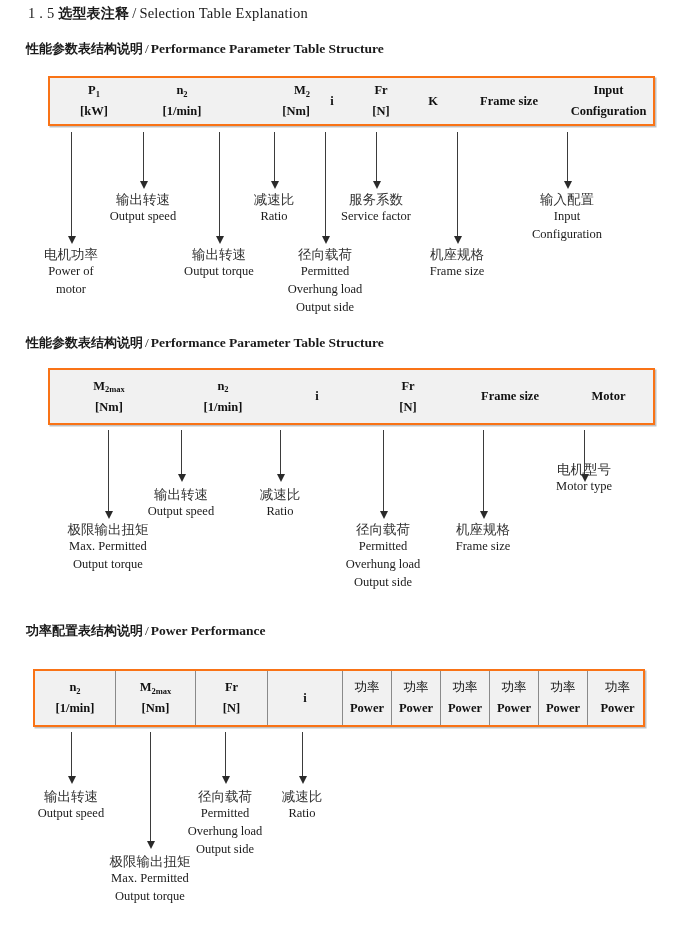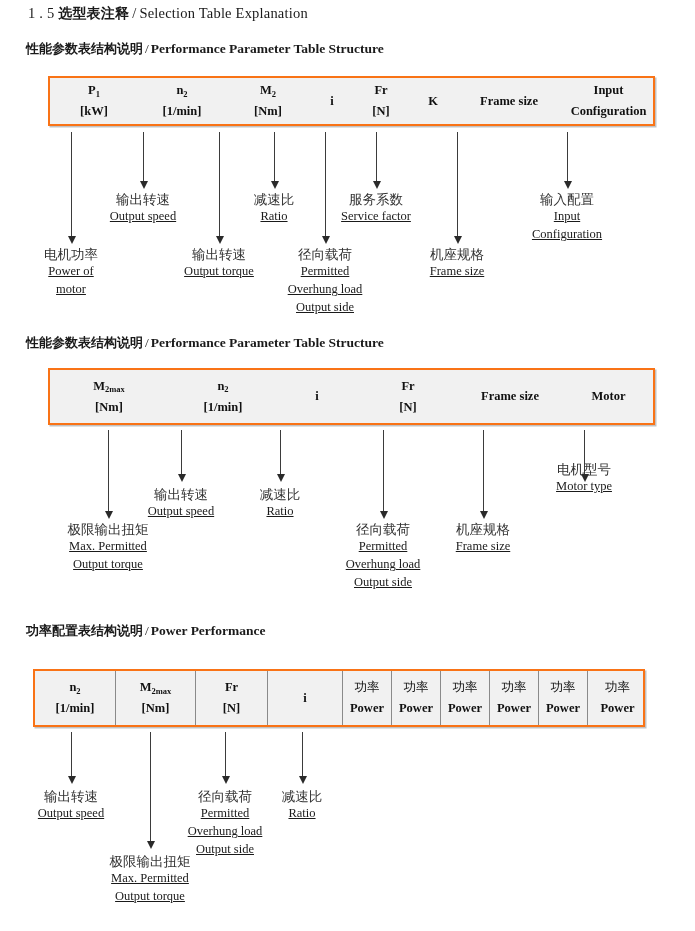--- a/index.html
+++ b/index.html
@@ -116,21 +116,21 @@
     white-space: nowrap;
     transform: translateX(-50%);
   }
   .callout .cn {
     display: block;
     font-family: "DejaVu Sans", sans-serif;
     font-size: 13.5px;
     color: #333;
     line-height: 1.35;
   }
-  .callout .en { display: block; text-decoration: underline; }
+  .callout .en { display: block; }
 </style>
 </head>
 <body>
 
 <div class="page">
 
   <div class="abs doc-title">
     <span class="en">1 . 5</span>
     <span class="cn">选型表注释</span><span class="sep">/</span><span class="en">Selection Table Explanation</span>
   </div>
@@ -141,21 +141,21 @@
 
   <div class="tbl" style="left:48px; top:76px; width:607px; height:50px;">
     <div class="cell" style="left:0px; width:88px;">
       <span><span>P</span><sub>1</sub></span>
       <span class="l2">[kW]</span>
     </div>
     <div class="cell" style="left:88px; width:88px;">
       <span><span>n</span><sub>2</sub></span>
       <span class="l2">[1/min]</span>
     </div>
-    <div class="cell" style="left:176px; width:84px;">
+    <div class="cell" style="left:176px; width:84px;align-items:flex-end;">
       <span><span>M</span><sub>2</sub></span>
       <span class="l2">[Nm]</span>
     </div>
     <div class="cell" style="left:260px; width:44px;">
       <span>i</span>
     </div>
     <div class="cell" style="left:304px; width:54px;">
       <span>Fr</span>
       <span class="l2">[N]</span>
     </div>

